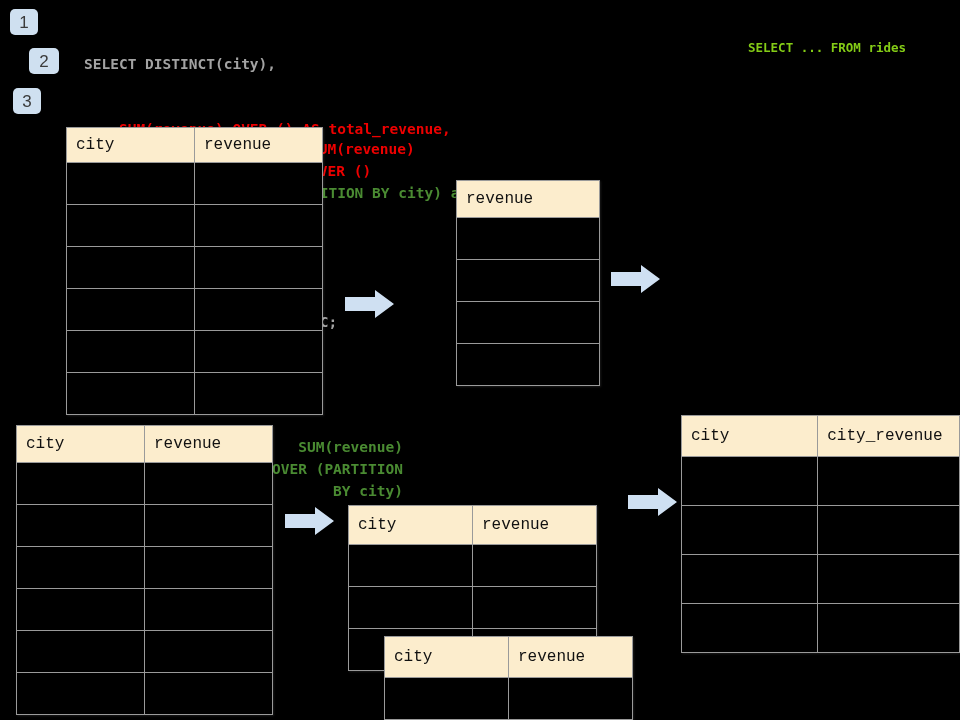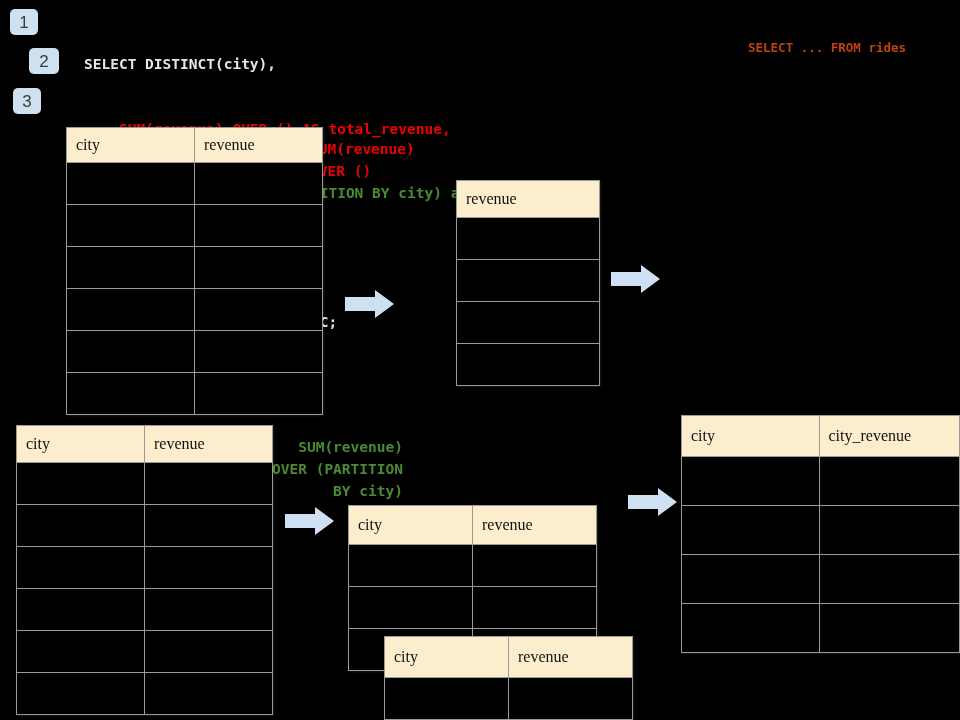--- a/index.html
+++ b/index.html
@@ -38,29 +38,29 @@
     position: absolute;
     font-family: "DejaVu Sans Mono", "Liberation Mono", monospace;
     font-size: 14.5px;
     font-weight: bold;
     line-height: 21.5px;
     white-space: pre;
     letter-spacing: 0px;
   }
   #sql-block { left: 84px; top: 11px; }
   .ln { display: block; }
-  .c-purple { color: #e5e5e5; }
+  .c-purple { color: #a3a3a3; }
   .c-red    { color: #ee0000; }
   .c-green  { color: #4a8b32; }
 
   #sql-note-right {
     left: 748px; top: 38px;
     font-size: 12.5px;
     line-height: 19px;
-    color: #c2410c;
+    color: #84cc16;
     width: 170px;
     white-space: normal;
   }
 
   
   .annot {
     position: absolute;
     font-family: "DejaVu Sans Mono", "Liberation Mono", monospace;
     font-size: 14.5px;
     font-weight: bold;
@@ -80,21 +80,21 @@
   }
   .tbl td, .tbl th {
     border: 1px solid #9a9a9a;
     padding: 0;
     margin: 0;
     font-weight: normal;
   }
   .tbl th {
     background: #fcedcd;
     color: #111111;
-    font-family: Liberation Serif, serif;
+    font-family: Liberation Mono, monospace;
     font-size: 16px;
     text-align: left;
     padding-left: 9px;
   }
   .tbl td {
     background: #000000;
   }
 
   
   #tbl-rides-top      { left: 66px;  top: 127px; }

